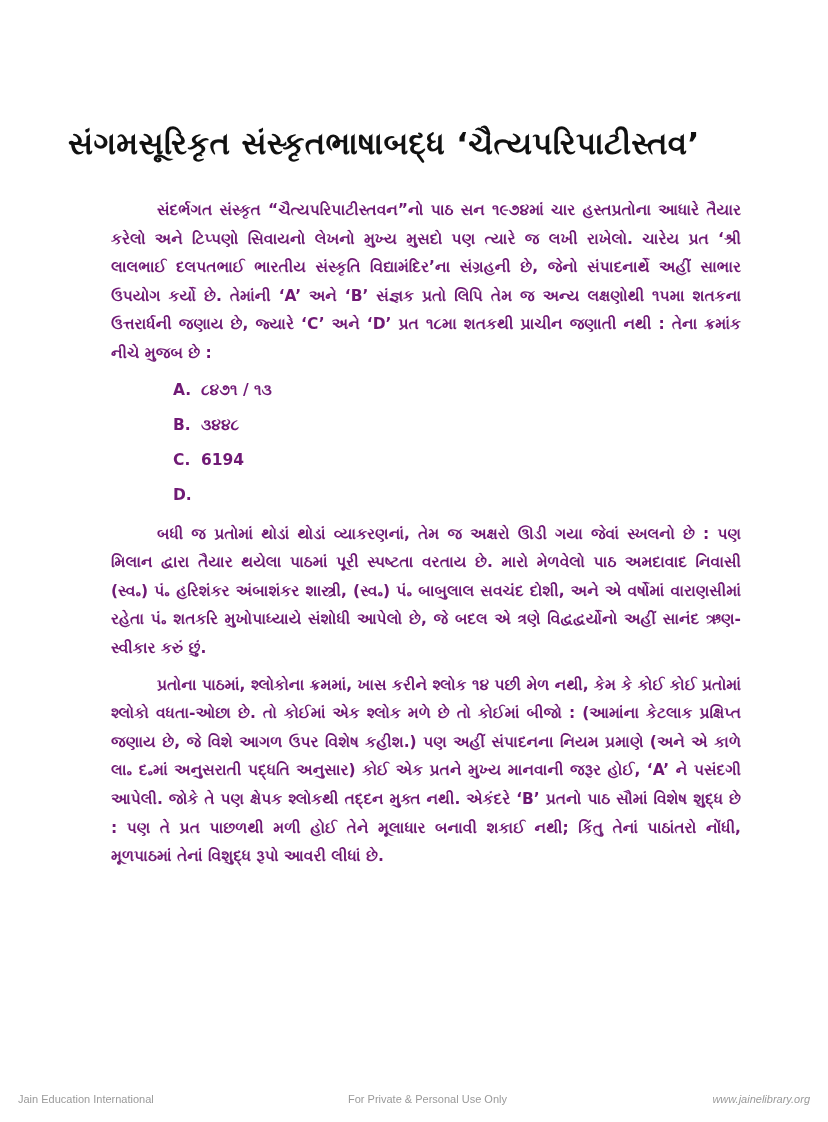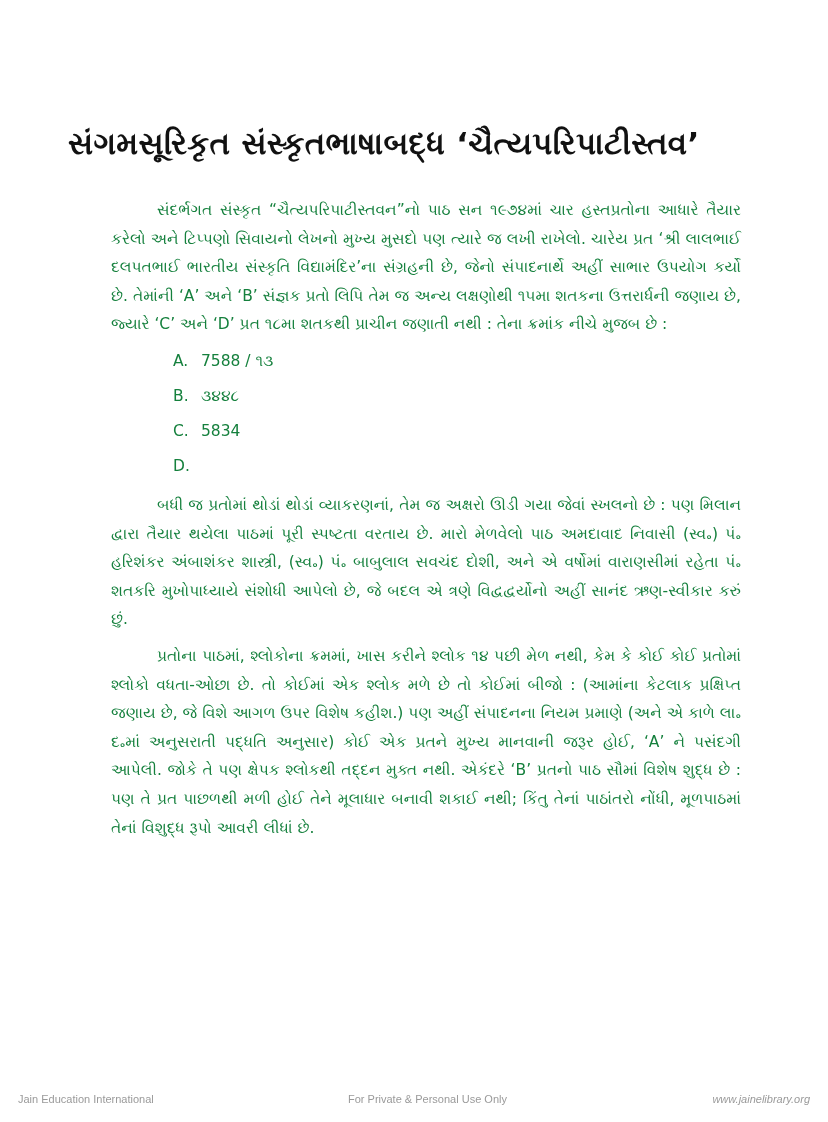--- a/index.html
+++ b/index.html
@@ -6,21 +6,21 @@
     body { width: 828px; height: 1122px; position: relative; overflow: hidden; color: #1a1a1a; }
     .page { position: absolute; left: 0; top: 0; width: 828px; height: 1122px; background: #fff; }
     .title {
       position: absolute; left: 68px; top: 100px; width: 700px;
       font-family: "DejaVu Sans", sans-serif; font-weight: bold;
       font-size: 31px; line-height: 44px; letter-spacing: 0.3px; color: #111;
       white-space: nowrap;
     }
     .body {
       position: absolute; left: 111px; top: 196px; width: 630px;
-      font-family: "DejaVu Sans", sans-serif; font-size: 15.5px; color: #15803d;
+      font-family: "DejaVu Sans", sans-serif; font-size: 15.5px; color: #701a75; font-weight: bold;
     }
     .para { margin: 0; line-height: 28.6px; text-align: justify; }
     .para.indent { text-indent: 46px; }
     .list { margin: 12px 0 6px 0; padding: 0 0 0 62px; list-style: none; }
     .list li { line-height: 20px; margin-bottom: 15px; display: flex; }
     .list .key { width: 28px; }
     .gap { height: 8px; }
     .footer {
       position: absolute; top: 1093px; left: 0; width: 828px; height: 18px;
       font-family: "Liberation Sans", sans-serif; font-size: 11px; color: #9a9a9a;
@@ -35,29 +35,29 @@
 
 <div class="page">
   <h1 class="title">સંગમસૂરિકૃત સંસ્કૃતભાષાબદ્ધ ‘ચૈત્યપરિપાટીસ્તવ’</h1>
 
   <div class="body">
     <p class="para indent">સંદર્ભગત સંસ્કૃત “ચૈત્યપરિપાટીસ્તવન”નો પાઠ સન ૧૯૭૪માં ચાર હસ્તપ્રતોના આધારે તૈયાર કરેલો અને ટિપ્પણો સિવાયનો લેખનો મુખ્ય મુસદો પણ ત્યારે જ લખી રાખેલો. ચારેય પ્રત ‘શ્રી લાલભાઈ દલપતભાઈ ભારતીય સંસ્કૃતિ વિદ્યામંદિર’ના સંગ્રહની છે, જેનો સંપાદનાર્થે અહીં સાભાર ઉપયોગ કર્યો છે. તેમાંની ‘A’ અને ‘B’ સંજ્ઞક પ્રતો લિપિ તેમ જ અન્ય લક્ષણોથી ૧૫મા શતકના ઉત્તરાર્ધની જણાય છે, જ્યારે ‘C’ અને ‘D’ પ્રત ૧૮મા શતકથી પ્રાચીન જણાતી નથી : તેના ક્રમાંક નીચે મુજબ છે :</p>
 
     <ul class="list">
       <li>
         <span class="key">A.</span>
-        <span>7588 / ૧૩</span>
+        <span>૮૪૭૧ / ૧૩</span>
       </li>
       <li>
         <span class="key">B.</span>
         <span>૩૪૪૮</span>
       </li>
       <li>
         <span class="key">C.</span>
-        <span>5834</span>
+        <span>6194</span>
       </li>
       <li>
         <span class="key">D.</span>
       </li>
     </ul>
 
     <p class="para indent">બધી જ પ્રતોમાં થોડાં થોડાં વ્યાકરણનાં, તેમ જ અક્ષરો ઊડી ગયા જેવાં સ્ખલનો છે : પણ મિલાન દ્વારા તૈયાર થયેલા પાઠમાં પૂરી સ્પષ્ટતા વરતાય છે. મારો મેળવેલો પાઠ અમદાવાદ નિવાસી (સ્વ૰) પં૰ હરિશંકર અંબાશંકર શાસ્ત્રી, (સ્વ૰) પં૰ બાબુલાલ સવચંદ દોશી, અને એ વર્ષોમાં વારાણસીમાં રહેતા પં૰ શતકરિ મુખોપાધ્યાયે સંશોધી આપેલો છે, જે બદલ એ ત્રણે વિદ્વદ્વર્યોનો અહીં સાનંદ ઋણ-સ્વીકાર કરું છું.</p>
     <div class="gap"></div>
     <p class="para indent">પ્રતોના પાઠમાં, શ્લોકોના ક્રમમાં, ખાસ કરીને શ્લોક ૧૪ પછી મેળ નથી, કેમ કે કોઈ કોઈ પ્રતોમાં શ્લોકો વધતા-ઓછા છે. તો કોઈમાં એક શ્લોક મળે છે તો કોઈમાં બીજો : (આમાંના કેટલાક પ્રક્ષિપ્ત જણાય છે, જે વિશે આગળ ઉપર વિશેષ કહીશ.) પણ અહીં સંપાદનના નિયમ પ્રમાણે (અને એ કાળે લા૰ દ૰માં અનુસરાતી પદ્ધતિ અનુસાર) કોઈ એક પ્રતને મુખ્ય માનવાની જરૂર હોઈ, ‘A’ ને પસંદગી આપેલી. જોકે તે પણ ક્ષેપક શ્લોકથી તદ્દન મુક્ત નથી. એકંદરે ‘B’ પ્રતનો પાઠ સૌમાં વિશેષ શુદ્ધ છે : પણ તે પ્રત પાછળથી મળી હોઈ તેને મૂલાધાર બનાવી શકાઈ નથી; કિંતુ તેનાં પાઠાંતરો નોંધી, મૂળપાઠમાં તેનાં વિશુદ્ધ રૂપો આવરી લીધાં છે.</p>
     <div class="gap"></div>

